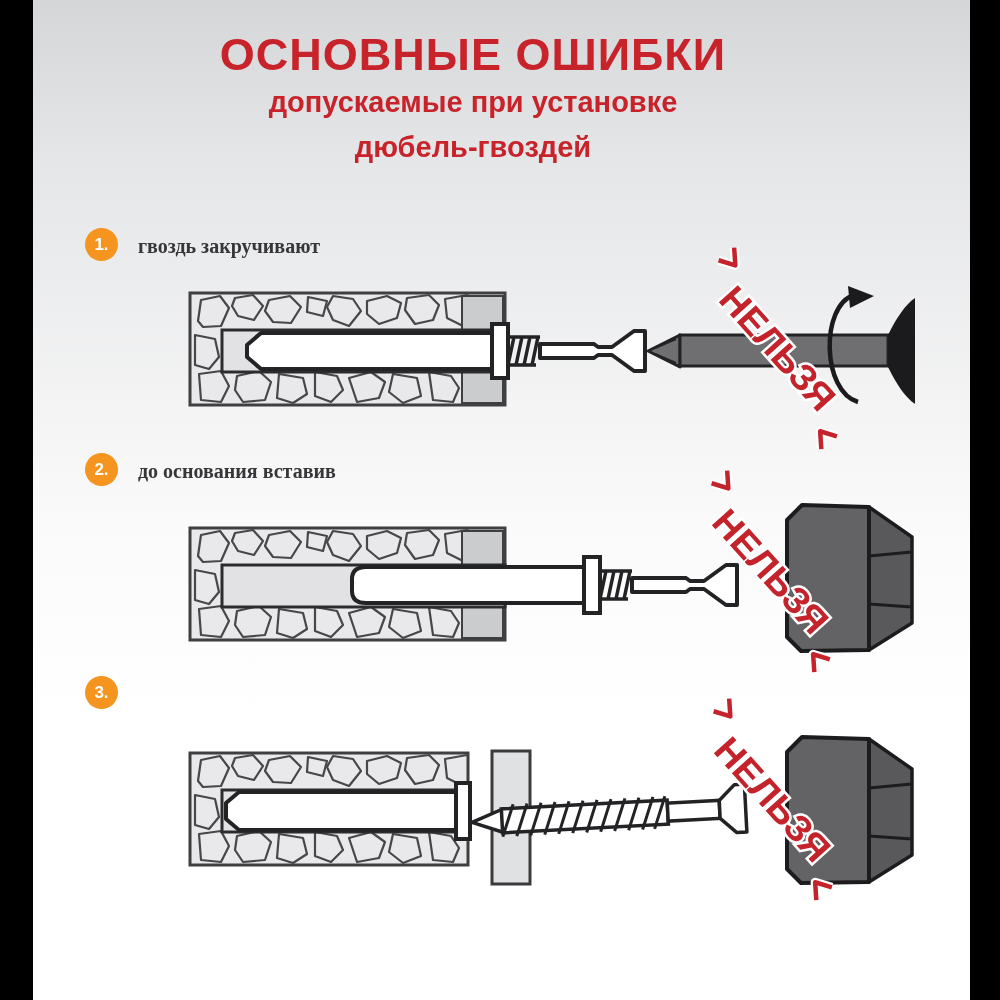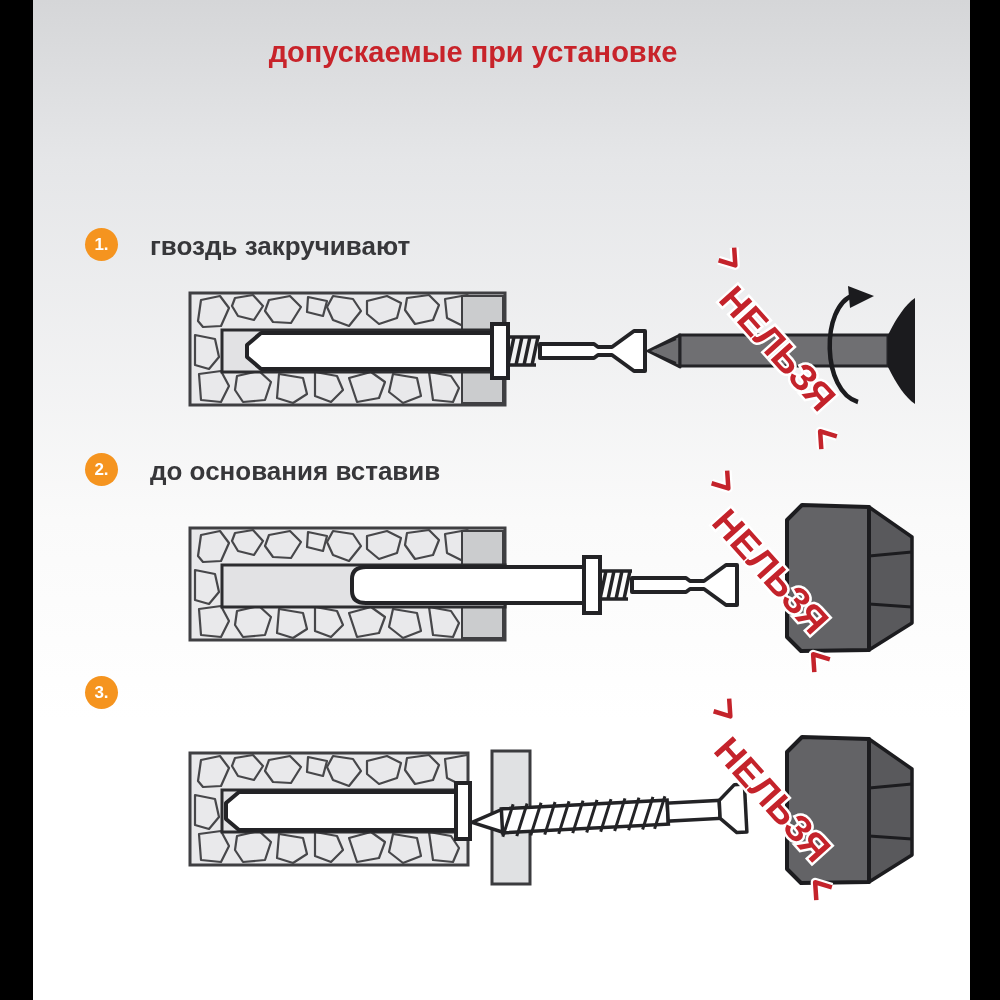--- a/index.html
+++ b/index.html
@@ -9,35 +9,37 @@
   .bar{position:absolute;top:0;height:1000px;background:#000;}
   .bar.left{left:0;width:33px;}
   .bar.right{left:970px;width:30px;}
   .title{position:absolute;top:30px;left:3px;width:940px;text-align:center;
          color:#c8232a;font-weight:700;}
   .t1{font-size:45px;line-height:50px;letter-spacing:1px;}
   .t2,.t3{font-size:29px;line-height:45px;}
   .item{position:absolute;left:85px;display:flex;align-items:flex-start;}
   .num{flex:0 0 33px;width:33px;height:33px;border-radius:50%;background:#f5941f;
        color:#fff;font-size:17px;font-weight:700;line-height:34px;text-align:center;}
-  .txt{margin-left:32px;padding-top:3px;font-size:26px;font-weight:700;line-height:30px;color:#37373a;}
+  .txt{margin-left:20px;padding-top:3px;font-size:20px;font-weight:700;line-height:30px;color:#37373a;font-family:Liberation Serif, serif;}
   .txt div{white-space:nowrap;}
   svg.scene{position:absolute;left:0;top:0;}
   .stamp-text{font-family:"Liberation Sans","DejaVu Sans",sans-serif;font-size:37px;font-weight:700;}
 </style>
 </head>
 <body>
 
 <div class="page">
 
   <div class="bar left"></div>
   <div class="bar right"></div>
 
   <div class="title">
+    <div class="t1">ОСНОВНЫЕ ОШИБКИ</div>
     <div class="t2">допускаемые при установке</div>
+    <div class="t3">дюбель-гвоздей</div>
   </div>
 
   <div class="item" style="top:228px">
     <div class="num">1.</div>
     <div class="txt">
       <div>гвоздь закручивают</div>
     </div>
   </div>
 
   <div class="item" style="top:453px">

